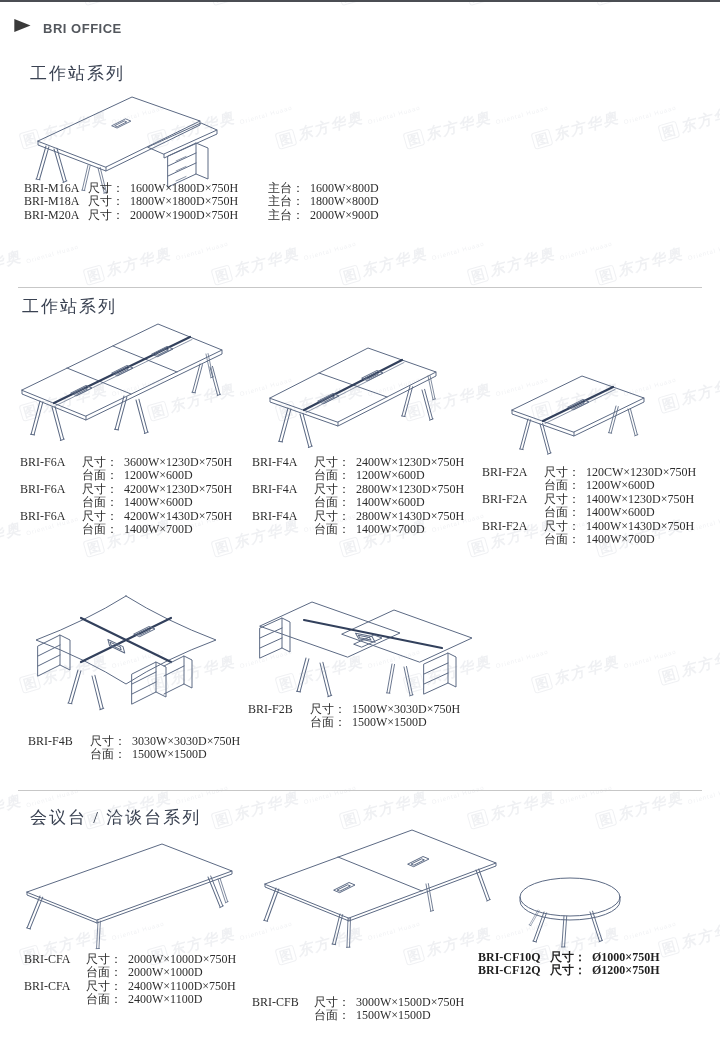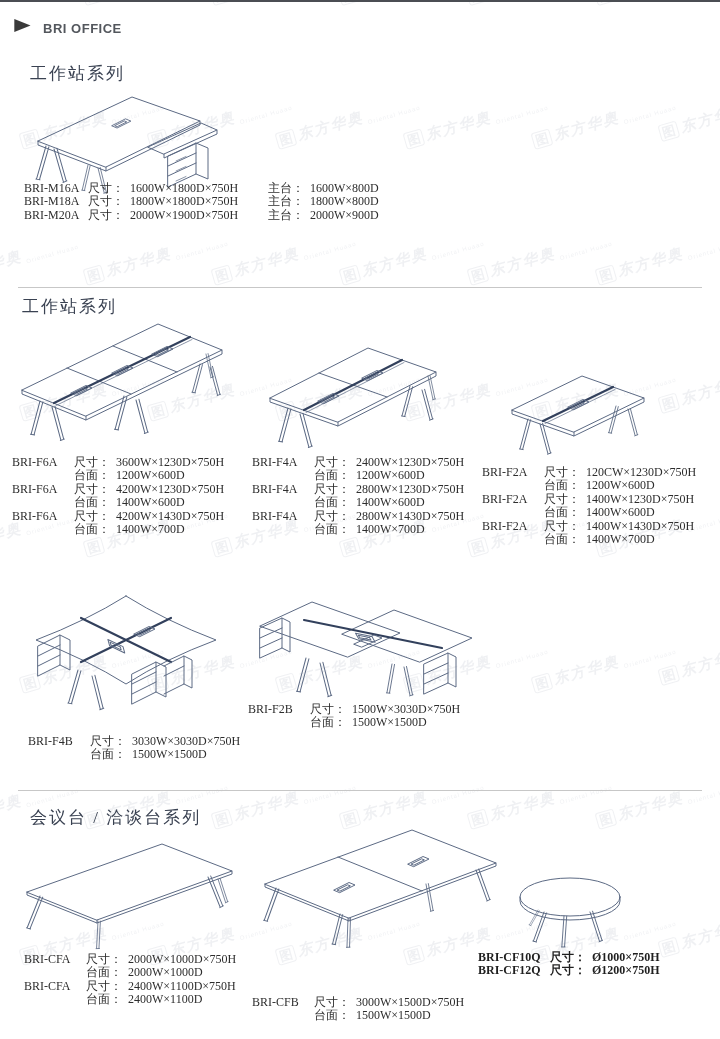--- a/index.html
+++ b/index.html
@@ -371,21 +371,21 @@
     <path d="M14,54 L14,58 L76,80 L76,76 M76,80 L146,46 L146,42"></path>
     <path class="spine" d="M45,65 L115,31"></path>
     <path class="thin" d="M47,67.5 L117,33.5"></path>
     <use href="#grom" transform="translate(70,47)"></use>
     <use href="#leg" transform="translate(30,63) rotate(15) scale(0.9)"></use>
     <use href="#leg" transform="translate(42,68) rotate(-15) scale(0.9)"></use>
     <use href="#leg" transform="translate(118,50) rotate(15) scale(0.8)"></use>
     <use href="#leg" transform="translate(130,53) rotate(-15) scale(0.8)"></use>
   </svg>
 
-  <div class="spec g3" style="left:12px;top:456px">
+  <div class="spec g3" style="left:20px;top:456px">
     <div class="row">
       <span>BRI-F6A</span>
       <span>尺寸：</span>
       <span>3600W×1230D×750H</span>
     </div>
     <div class="row">
       <span></span>
       <span>台面：</span>
       <span>1200W×600D</span>
     </div>

